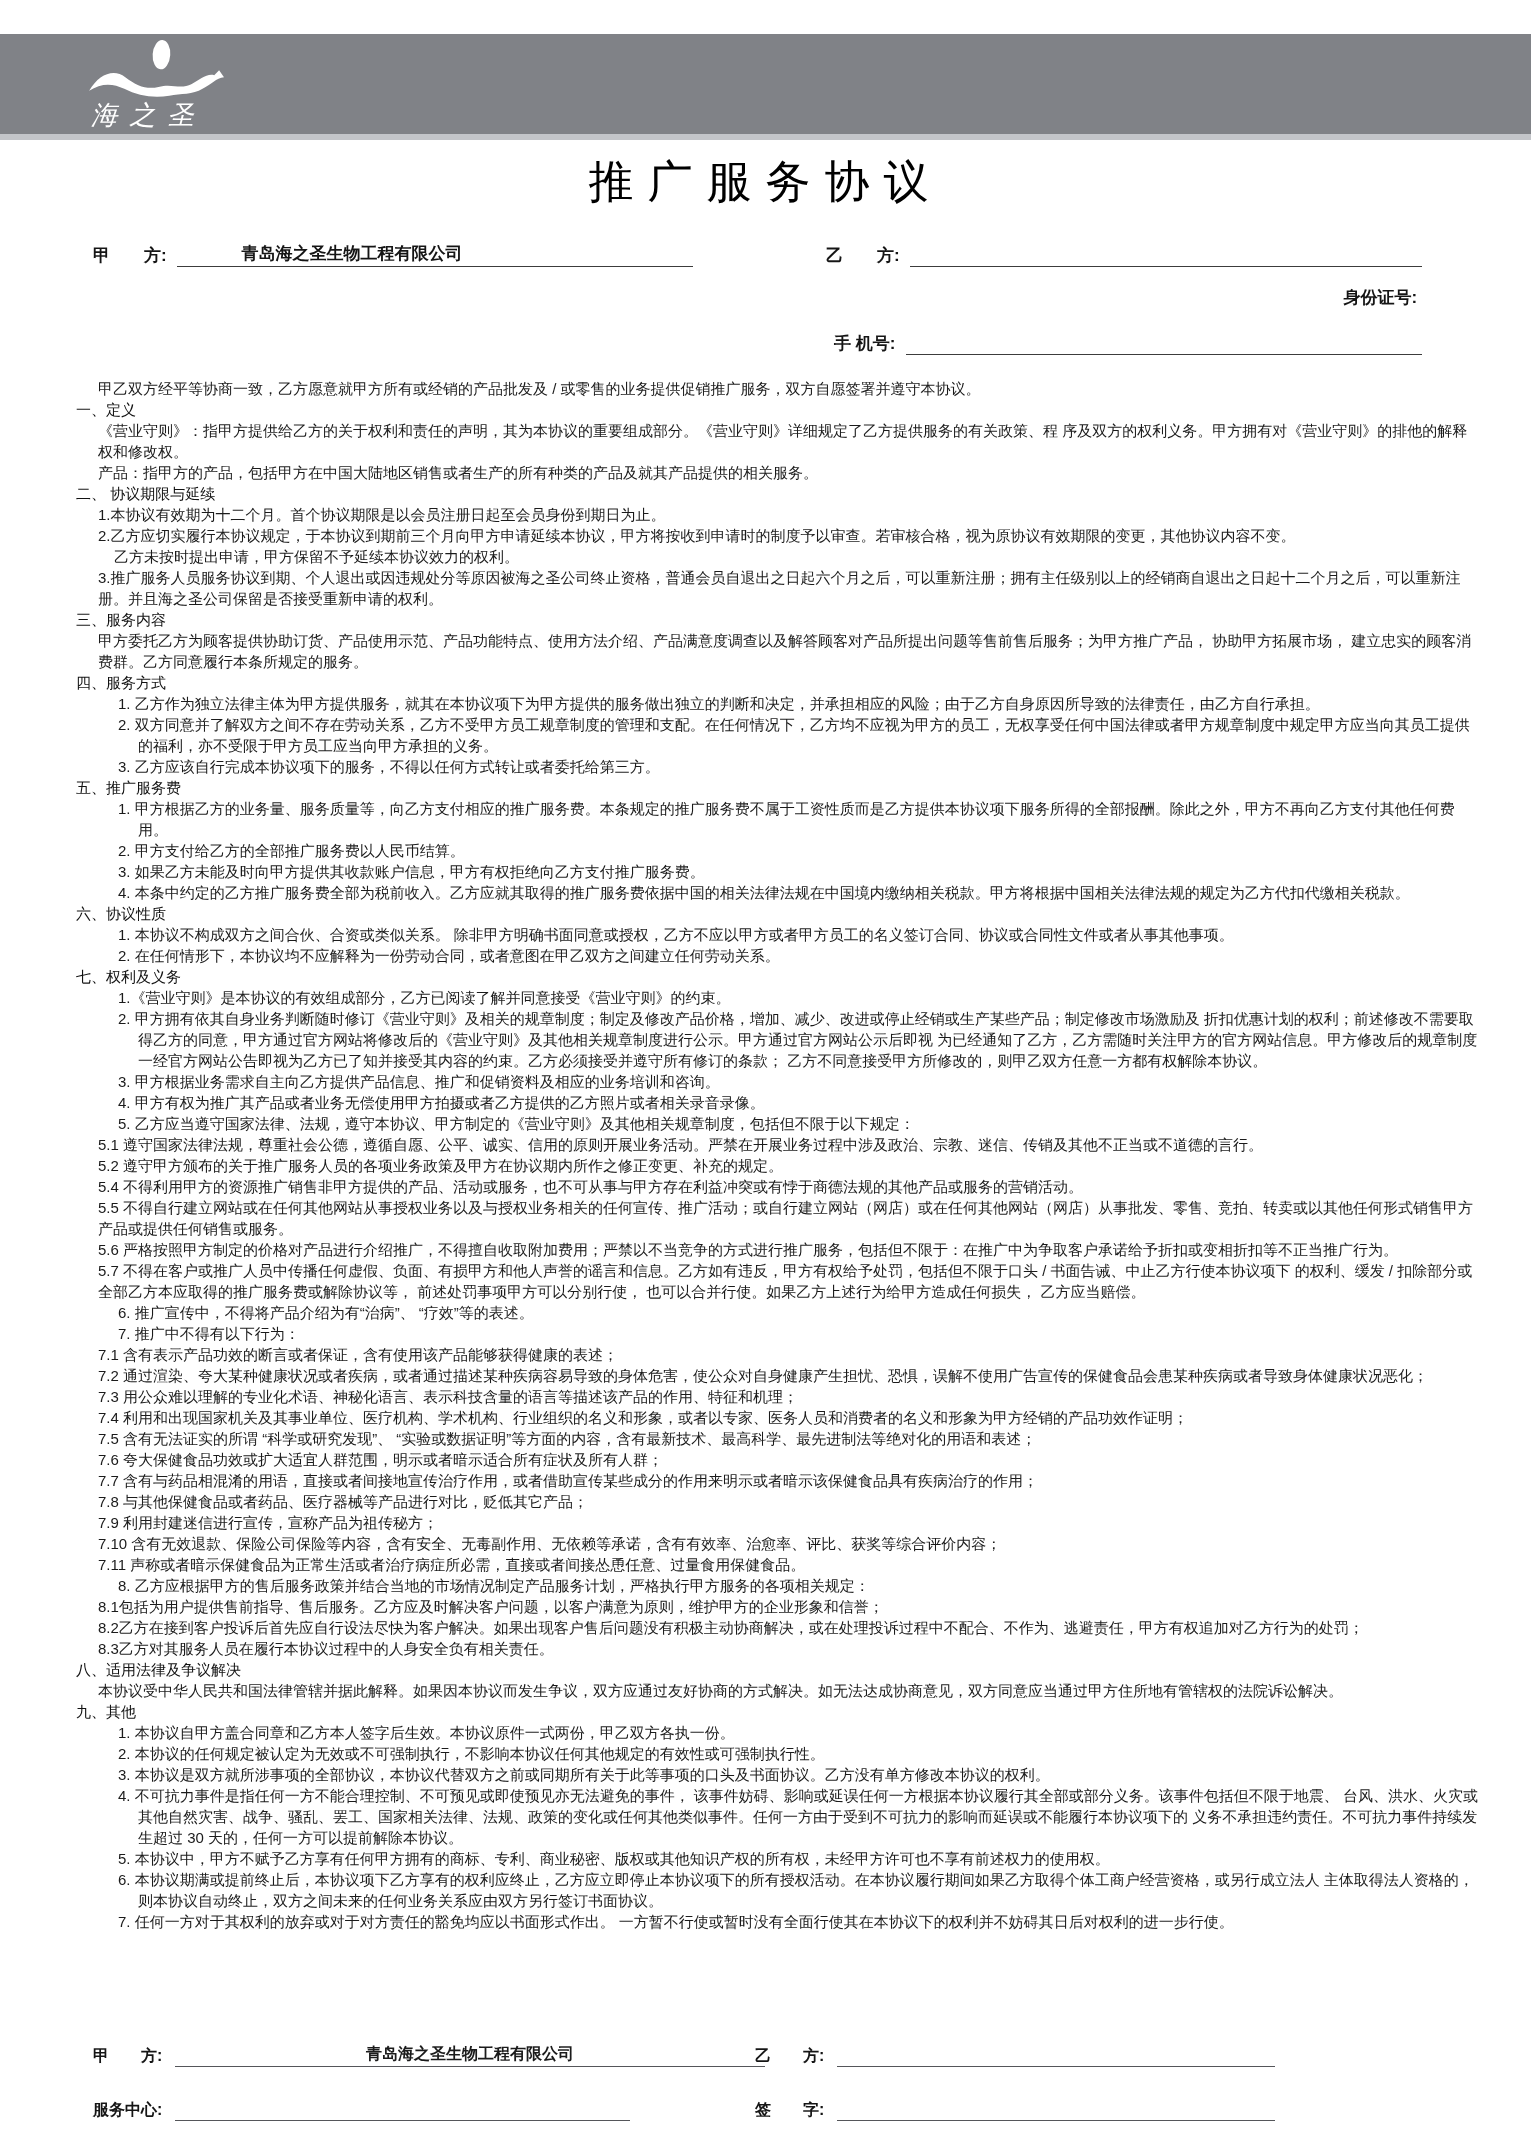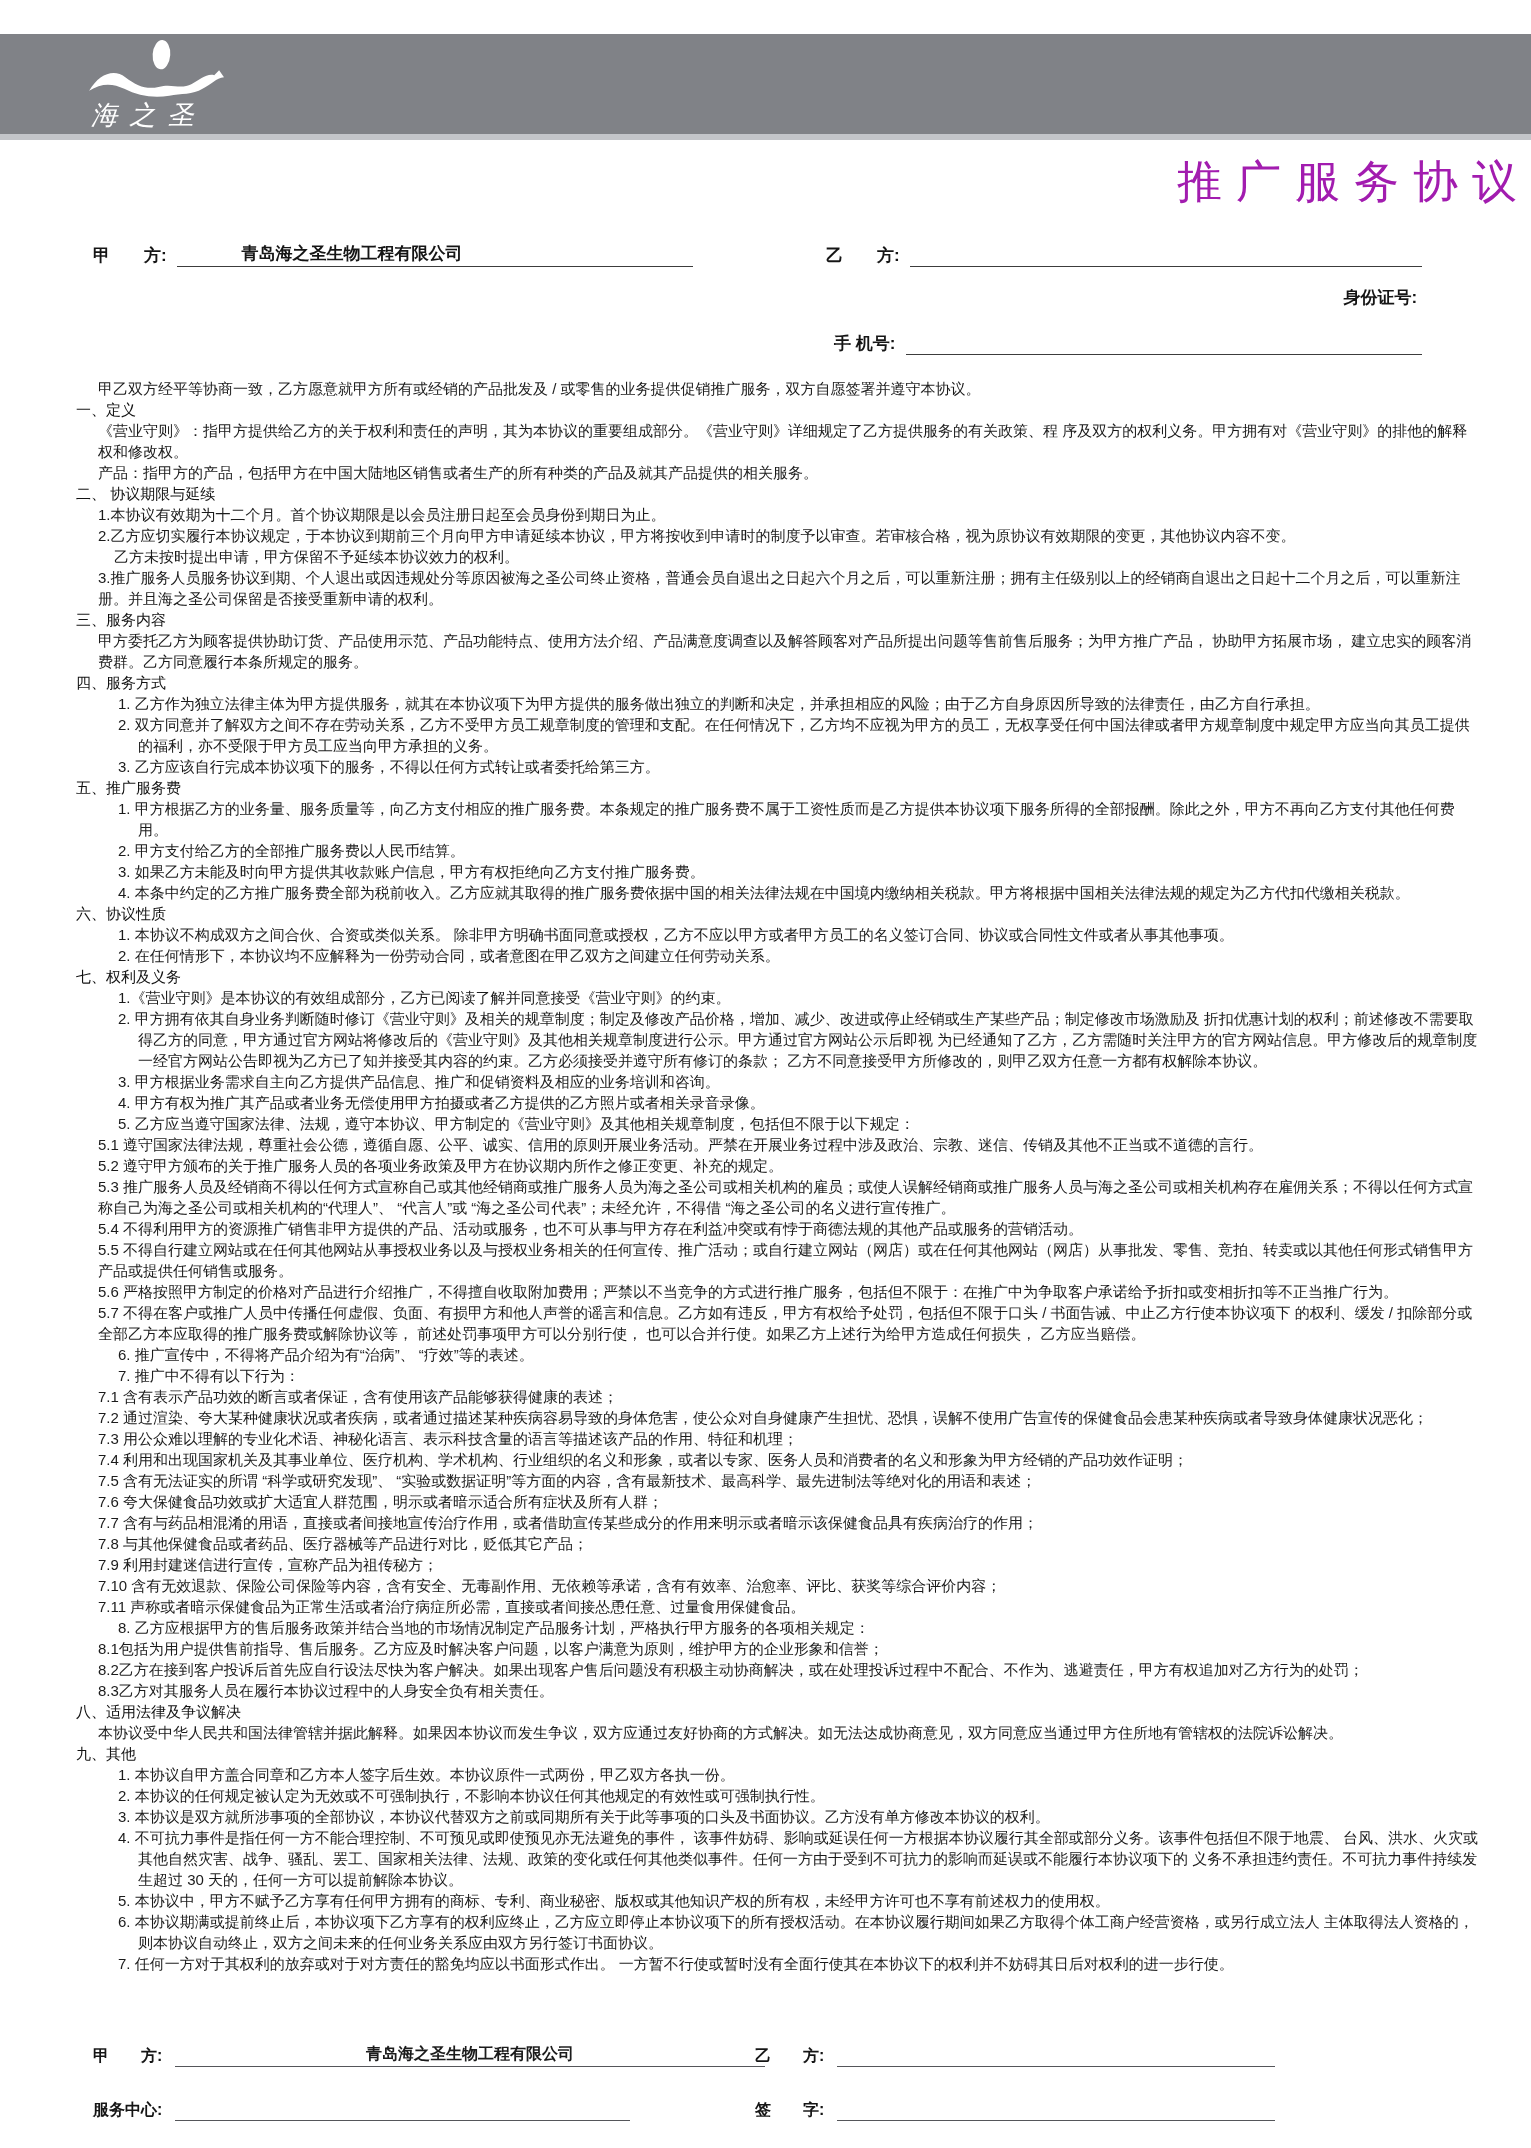--- a/index.html
+++ b/index.html
@@ -5,21 +5,21 @@
   html,body{margin:0;padding:0;}
   .page{
     width:1531px;height:2148px;background:#ffffff;position:relative;overflow:hidden;
     font-family:"Liberation Sans",sans-serif;color:#1b1b1b;margin-top:34px;
   }
   
   .banner{height:100px;background:#808287;border-bottom:6px solid #c3c5c9;position:relative;}
   .logo{position:absolute;left:52px;top:0;width:215px;height:98px;}
   
   .doc-title{
-    text-align:right;font-family:"Liberation Serif",serif;font-size:45px;color:#a21caf;
+    text-align:center;font-family:"Liberation Serif",serif;font-size:45px;color:#000000;
     letter-spacing:14px;margin:12px 0 0 0;font-weight:400;
   }
   
   .parties{position:relative;margin-top:24px;height:134px;font-size:17px;}
   .field{position:absolute;display:flex;align-items:flex-end;}
   .field .lbl{font-weight:700;white-space:pre;color:#151515;}
   .field .line{flex:1;border-bottom:1.6px solid #3c3c3c;height:24px;margin-left:6px;text-align:left;}
   .field .val{font-weight:700;padding-left:64px;color:#151515;}
   .f-a{left:93px;top:6px;width:600px;}
   .f-b{left:826px;top:6px;width:596px;}
@@ -110,21 +110,20 @@
       <p class="b-sub">1. 本协议不构成双方之间合伙、合资或类似关系。  除非甲方明确书面同意或授权，乙方不应以甲方或者甲方员工的名义签订合同、协议或合同性文件或者从事其他事项。</p>
       <p class="b-sub">2. 在任何情形下，本协议均不应解释为一份劳动合同，或者意图在甲乙双方之间建立任何劳动关系。</p>
       <p class="b-h">七、权利及义务</p>
       <p class="b-sub">1.《营业守则》是本协议的有效组成部分，乙方已阅读了解并同意接受《营业守则》的约束。</p>
       <p class="b-sub">2. 甲方拥有依其自身业务判断随时修订《营业守则》及相关的规章制度；制定及修改产品价格，增加、减少、改进或停止经销或生产某些产品；制定修改市场激励及 折扣优惠计划的权利；前述修改不需要取得乙方的同意，甲方通过官方网站将修改后的《营业守则》及其他相关规章制度进行公示。甲方通过官方网站公示后即视 为已经通知了乙方，乙方需随时关注甲方的官方网站信息。甲方修改后的规章制度一经官方网站公告即视为乙方已了知并接受其内容的约束。乙方必须接受并遵守所有修订的条款； 乙方不同意接受甲方所修改的，则甲乙双方任意一方都有权解除本协议。</p>
       <p class="b-sub">3. 甲方根据业务需求自主向乙方提供产品信息、推广和促销资料及相应的业务培训和咨询。</p>
       <p class="b-sub">4. 甲方有权为推广其产品或者业务无偿使用甲方拍摄或者乙方提供的乙方照片或者相关录音录像。</p>
       <p class="b-sub">5. 乙方应当遵守国家法律、法规，遵守本协议、甲方制定的《营业守则》及其他相关规章制度，包括但不限于以下规定：</p>
       <p class="b-item">5.1 遵守国家法律法规，尊重社会公德，遵循自愿、公平、诚实、信用的原则开展业务活动。严禁在开展业务过程中涉及政治、宗教、迷信、传销及其他不正当或不道德的言行。</p>
       <p class="b-item">5.2 遵守甲方颁布的关于推广服务人员的各项业务政策及甲方在协议期内所作之修正变更、补充的规定。</p>
-      <p class="b-item">5.3 推广服务人员及经销商不得以任何方式宣称自己或其他经销商或推广服务人员为海之圣公司或相关机构的雇员；或使人误解经销商或推广服务人员与海之圣公司或相关机构存在雇佣关系；不得以任何方式宣称自己为海之圣公司或相关机构的“代理人”、 “代言人”或 “海之圣公司代表”；未经允许，不得借 “海之圣公司的名义进行宣传推广。</p>
       <p class="b-item">5.4 不得利用甲方的资源推广销售非甲方提供的产品、活动或服务，也不可从事与甲方存在利益冲突或有悖于商德法规的其他产品或服务的营销活动。</p>
       <p class="b-item">5.5 不得自行建立网站或在任何其他网站从事授权业务以及与授权业务相关的任何宣传、推广活动；或自行建立网站（网店）或在任何其他网站（网店）从事批发、零售、竞拍、转卖或以其他任何形式销售甲方产品或提供任何销售或服务。</p>
       <p class="b-item">5.6 严格按照甲方制定的价格对产品进行介绍推广，不得擅自收取附加费用；严禁以不当竞争的方式进行推广服务，包括但不限于：在推广中为争取客户承诺给予折扣或变相折扣等不正当推广行为。</p>
       <p class="b-item">5.7 不得在客户或推广人员中传播任何虚假、负面、有损甲方和他人声誉的谣言和信息。乙方如有违反，甲方有权给予处罚，包括但不限于口头 / 书面告诫、中止乙方行使本协议项下 的权利、缓发 / 扣除部分或全部乙方本应取得的推广服务费或解除协议等， 前述处罚事项甲方可以分别行使， 也可以合并行使。如果乙方上述行为给甲方造成任何损失， 乙方应当赔偿。</p>
       <p class="b-sub">6. 推广宣传中，不得将产品介绍为有“治病”、 “疗效”等的表述。</p>
       <p class="b-sub">7. 推广中不得有以下行为：</p>
       <p class="b-item">7.1 含有表示产品功效的断言或者保证，含有使用该产品能够获得健康的表述；</p>
       <p class="b-item">7.2 通过渲染、夸大某种健康状况或者疾病，或者通过描述某种疾病容易导致的身体危害，使公众对自身健康产生担忧、恐惧，误解不使用广告宣传的保健食品会患某种疾病或者导致身体健康状况恶化；</p>
       <p class="b-item">7.3 用公众难以理解的专业化术语、神秘化语言、表示科技含量的语言等描述该产品的作用、特征和机理；</p>
       <p class="b-item">7.4 利用和出现国家机关及其事业单位、医疗机构、学术机构、行业组织的名义和形象，或者以专家、医务人员和消费者的名义和形象为甲方经销的产品功效作证明；</p>

